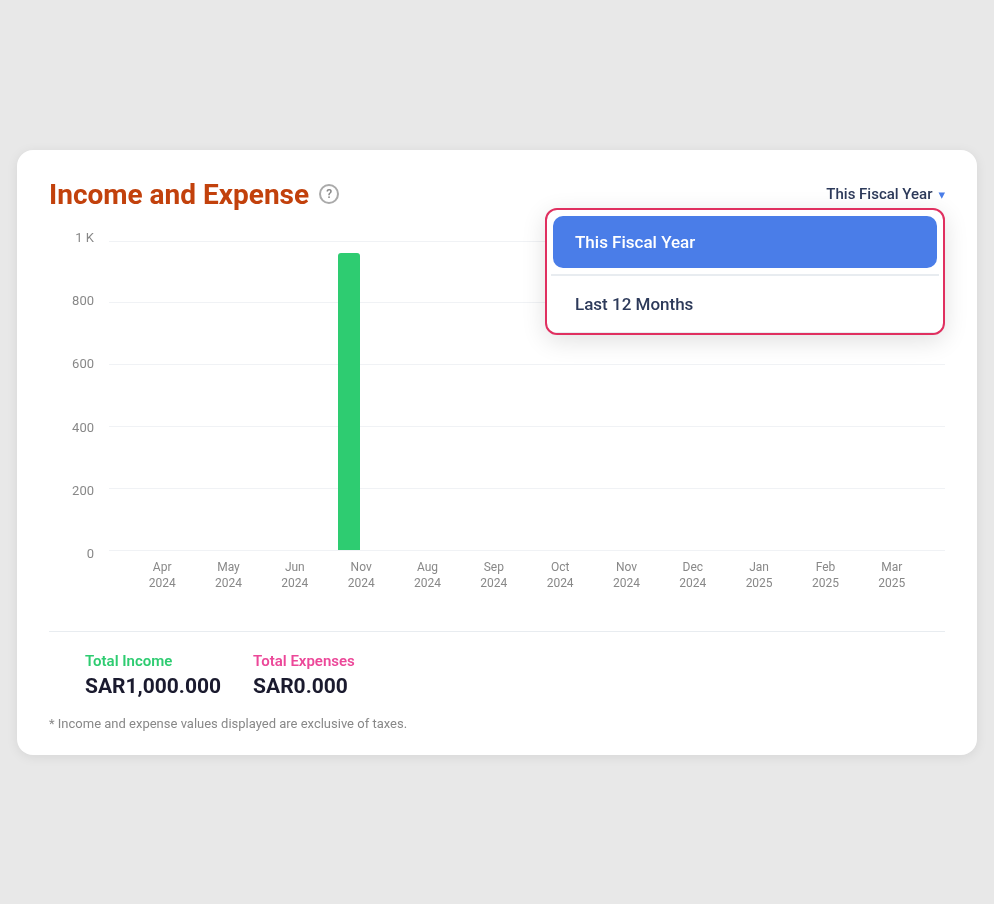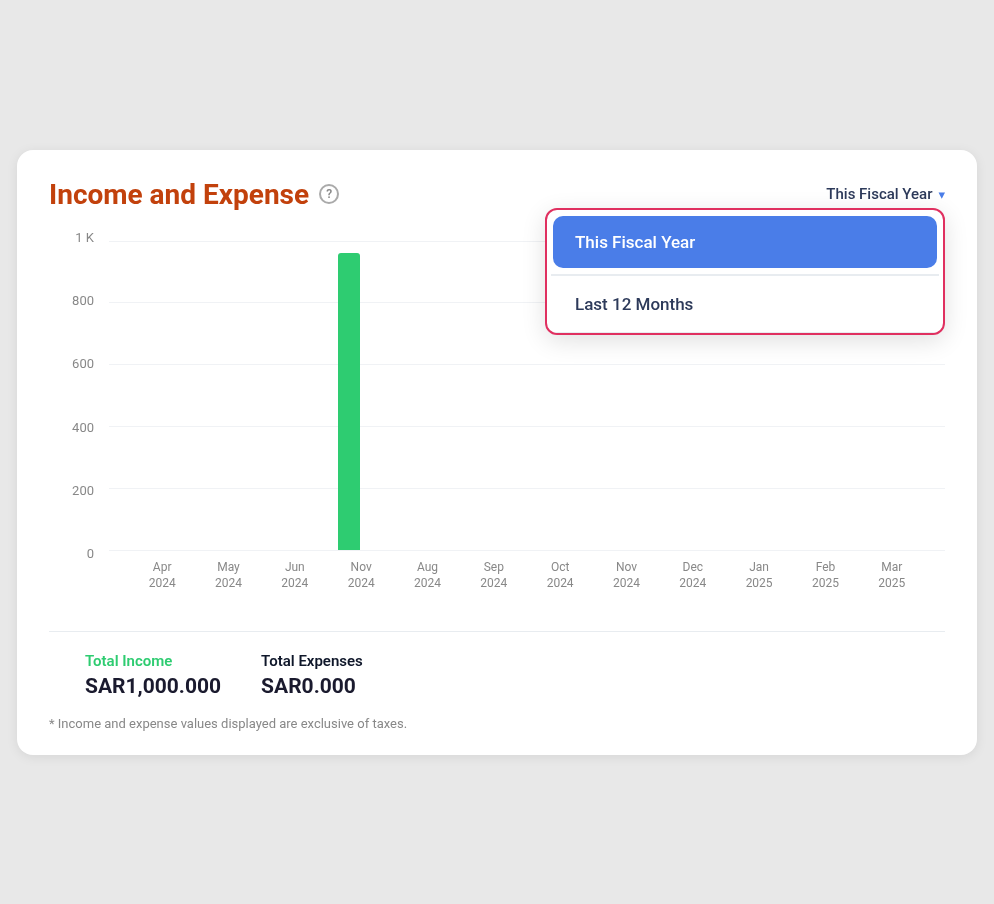--- a/index.html
+++ b/index.html
@@ -204,35 +204,35 @@
     .legend-color {
       width: 28px;
       height: 14px;
       border-radius: 3px;
     }
     .legend-color.income { background: #2ecc71; }
     .legend-color.expense { background: #ff6b35; }
 
     .totals {
       display: flex;
-      gap: 40px;
+      gap: 32px;
       padding-left: 36px;
       align-items: flex-start;
     }
     .total-block {
       display: flex;
       flex-direction: column;
       gap: 4px;
     }
     .total-label {
       font-size: 15px;
       font-weight: 600;
     }
     .total-label.income-label { color: #2ecc71; }
-    .total-label.expense-label { color: #0f172a; }
+    .total-label.expense-label { color: #ec4899; }
     .total-value {
       font-size: 21px;
       font-weight: 700;
       color: #1a1a2e;
     }
 
     .footnote {
       margin-top: 18px;
       font-size: 13px;
       color: #888;

